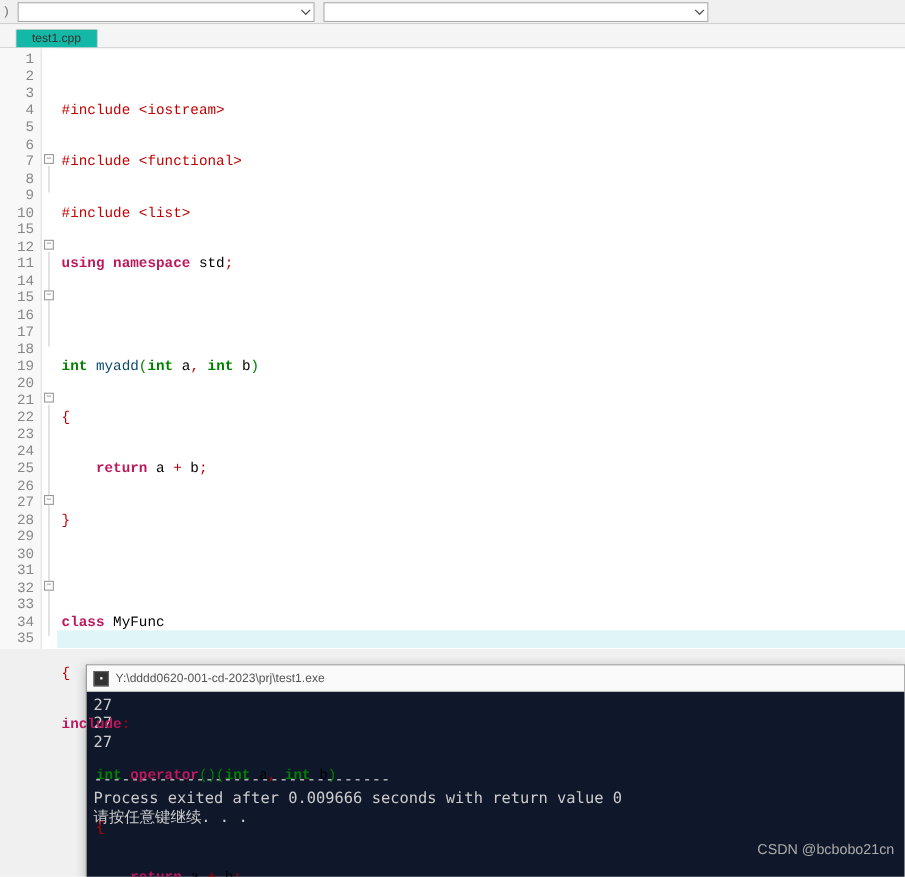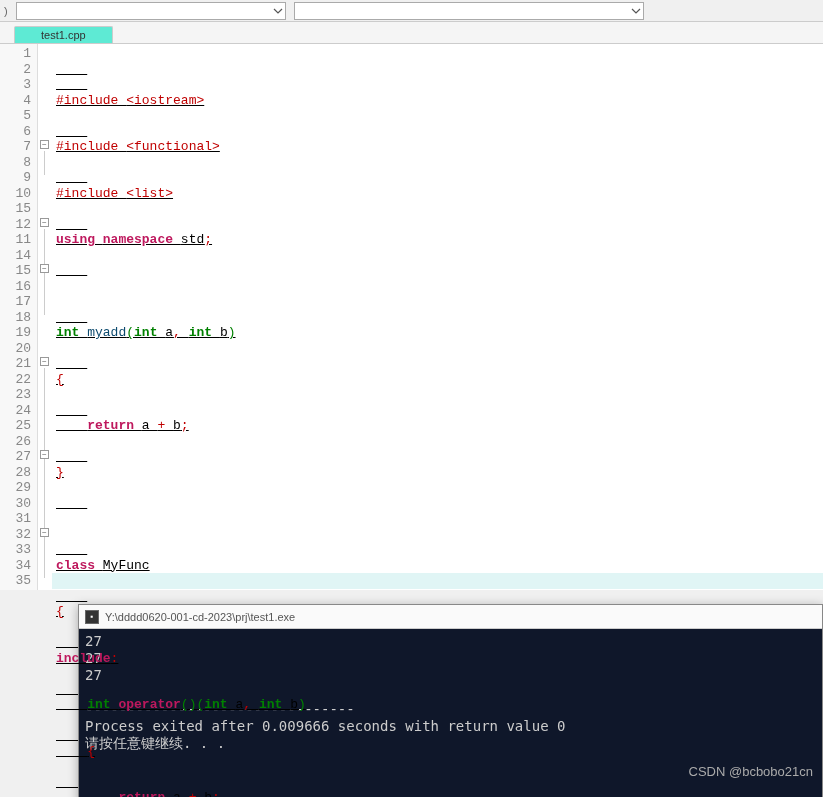--- a/index.html
+++ b/index.html
@@ -39,24 +39,24 @@
     .dd1 { width: 270px; }
     .dd2 { width: 350px; }
     .tab-bar {
       height: 22px;
       background: #f5f5f5;
       border-bottom: 1px solid #ccc;
       display: flex;
       align-items: flex-end;
     }
     .tab {
-      background: #5eead4;
+      background: #14b8a6;
       border: 1px solid #ccc;
       border-bottom: none;
-      padding: 2px 26px;
+      padding: 2px 14px;
       font-size: 11px;
       font-family: Arial, sans-serif;
       color: #333;
       margin-left: 14px;
       border-radius: 2px 2px 0 0;
     }
     .editor {
       background: white;
       display: flex;
       height: 546px;
@@ -96,21 +96,20 @@
       width: 1px;
       background: #ccc;
     }
     .code {
       flex: 1;
       padding-top: 2px;
       padding-left: 4px;
       line-height: 15.5px;
       white-space: pre;
       position: relative;
-      text-decoration: underline;
     }
     .code-line { height: 15.5px; }
     .hl-line {
       position: absolute;
       left: 0; right: 0;
       height: 15.5px;
       background: #e0f5f5;
       z-index: 0;
     }
     .code-line span { position: relative; z-index: 1; }

